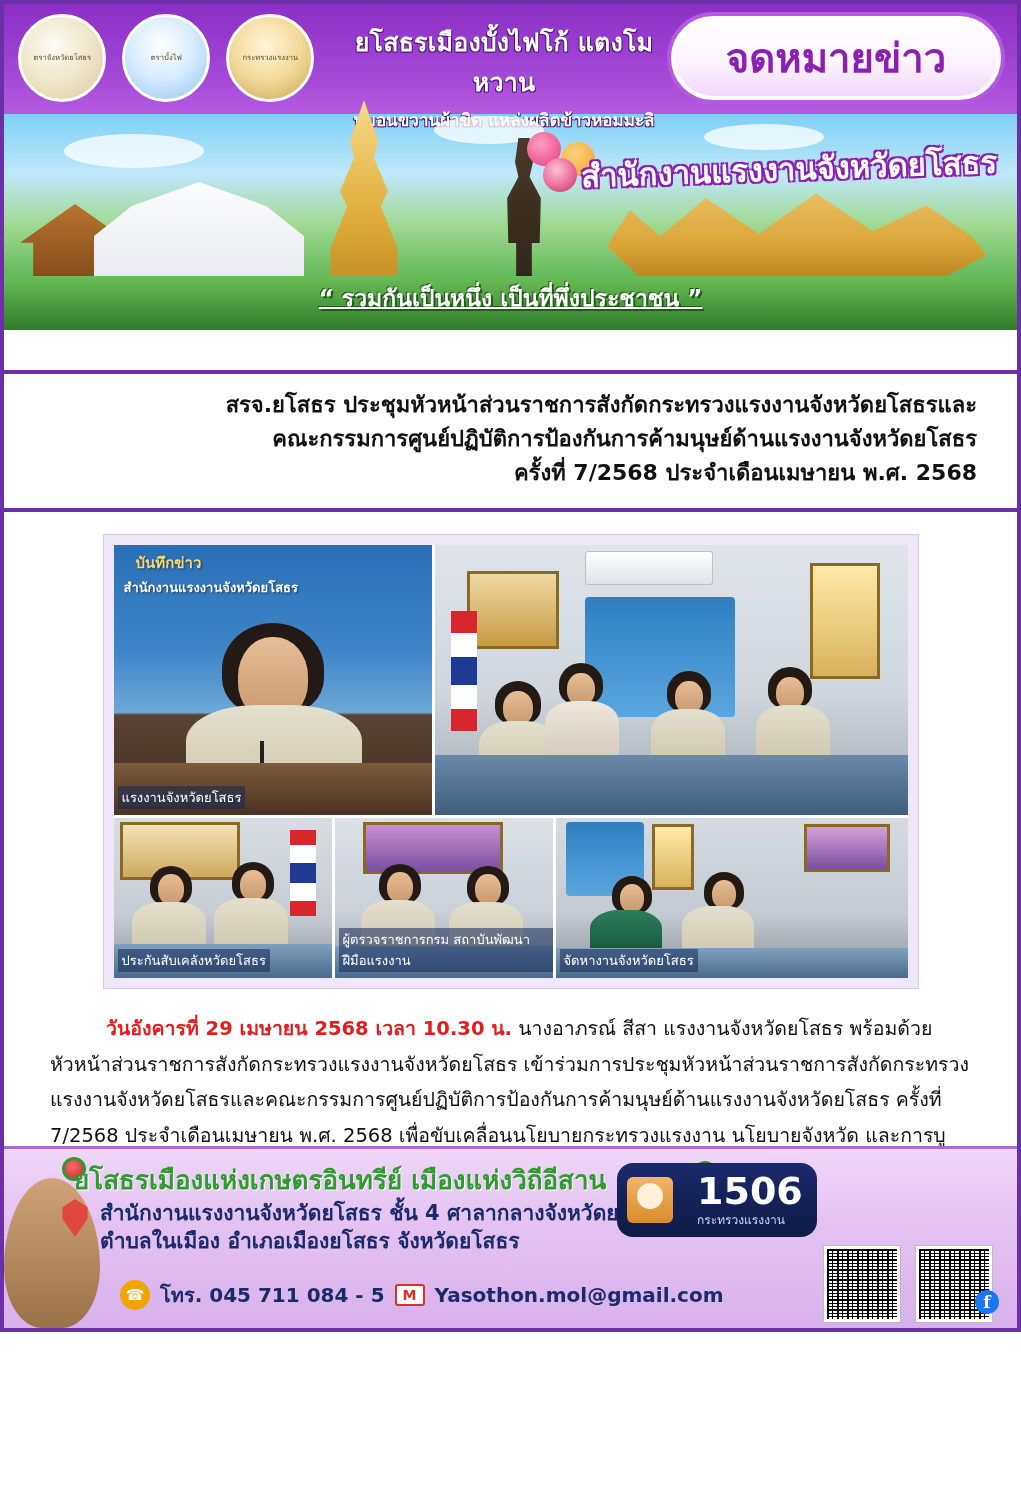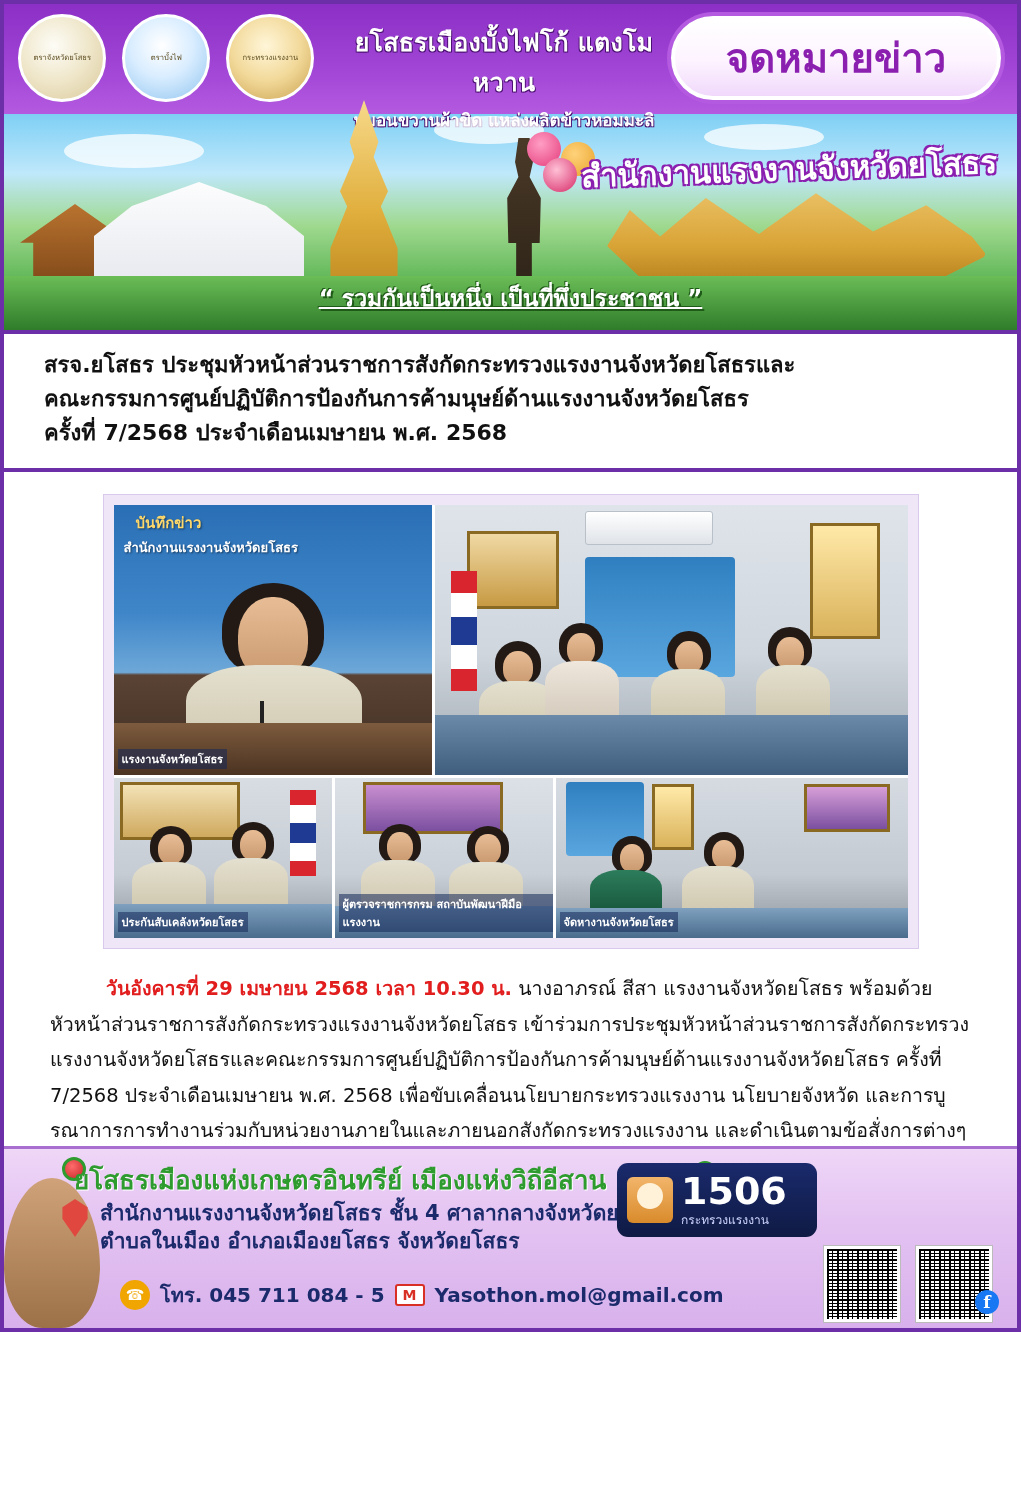--- a/index.html
+++ b/index.html
@@ -135,25 +135,26 @@
     font-size:23px; font-weight:bold; color:#ffffff;
     text-shadow:2px 2px 0 #1f5a18, -1px -1px 0 #1f5a18;
   }
   .slogan u { text-decoration-thickness:2px; }
 
   
   .headline {
     border-top:4px solid #6d2fa8;
     border-bottom:4px solid #6d2fa8;
     padding:14px 40px 18px;
-    text-align:left;
+    text-align:right;
     font-family:"DejaVu Sans", sans-serif;
     font-size:22px; font-weight:bold;
     line-height:1.55;
     color:#111;
+    margin-top:40px;
   }
 
   
   .collage-wrap {
     margin:22px auto 0;
     width:816px;
     background:#efe6f8;
     padding:10px;
     border:1px solid #d9c9ec;
   }
@@ -162,23 +163,22 @@
     display:flex; flex-direction:column; gap:3px;
   }
   .row-top { display:flex; gap:3px; height:270px; }
   .row-bottom { display:flex; gap:3px; height:160px; }
   .ph {
     position:relative; overflow:hidden; background:#8aa;
   }
   .ph .cap {
     position:absolute; left:4px; bottom:6px;
     background:rgba(20,40,90,.55);
-    color:#fff; font-size:11px; padding:1px 4px;
-    font-family:"DejaVu Sans", sans-serif;
-    font-weight:bold;
+    color:#fff; font-size:13px; padding:1px 4px;
+    font-family:"DejaVu Sans", sans-serif;
   }
   
   .p1 { width:318px; background:linear-gradient(to bottom,#2a6fb5 0%, #3f86c9 40%, #6ea8d8 62%, #5a4334 63%, #3e2d21 100%); }
   .p1 .banner-text {
     position:absolute; top:6px; left:10px; right:6px;
     color:#fff; font-family:"DejaVu Sans", sans-serif;
     font-size:15px; font-weight:bold; text-shadow:1px 1px 2px #12385e;
   }
   .p1 .banner-text .sub { font-size:13px; margin-top:2px; }
   .person-head {
@@ -264,22 +264,22 @@
   .pin-icon { width:30px; height:38px; background:#e0483f;
     border-radius:50% 50% 50% 50% / 42% 42% 58% 58%; position:absolute; left:56px; top:50px;
     clip-path:polygon(50% 100%, 8% 52%, 8% 22%, 50% 0%, 92% 22%, 92% 52%); }
   .phone-icon { width:30px; height:30px; border-radius:50%; background:#f0a500; }
   .mail-icon { width:30px; height:22px; background:#fff; border:2px solid #d93025; border-radius:3px;
     display:inline-flex; align-items:center; justify-content:center; color:#d93025; font-size:14px; font-weight:bold; }
   .hotline {
     position:absolute; right:200px; top:14px;
     width:200px; height:74px;
     background:linear-gradient(to bottom,#1a2a6c,#0f1a44);
-    border-radius:11px;
-    display:flex; align-items:center; gap:8px; padding:0 10px;
+    border-radius:16px;
+    display:flex; align-items:center; gap:24px; padding:0 10px;
   }
   .agent-icon {
     width:46px; height:46px; border-radius:6px;
     background:linear-gradient(to bottom,#f2b56b,#d98b2b);
     position:relative;
   }
   .agent-icon::after {
     content:""; position:absolute; left:10px; top:6px; width:26px; height:26px;
     border-radius:50%; background:#fff2d9;
   }

